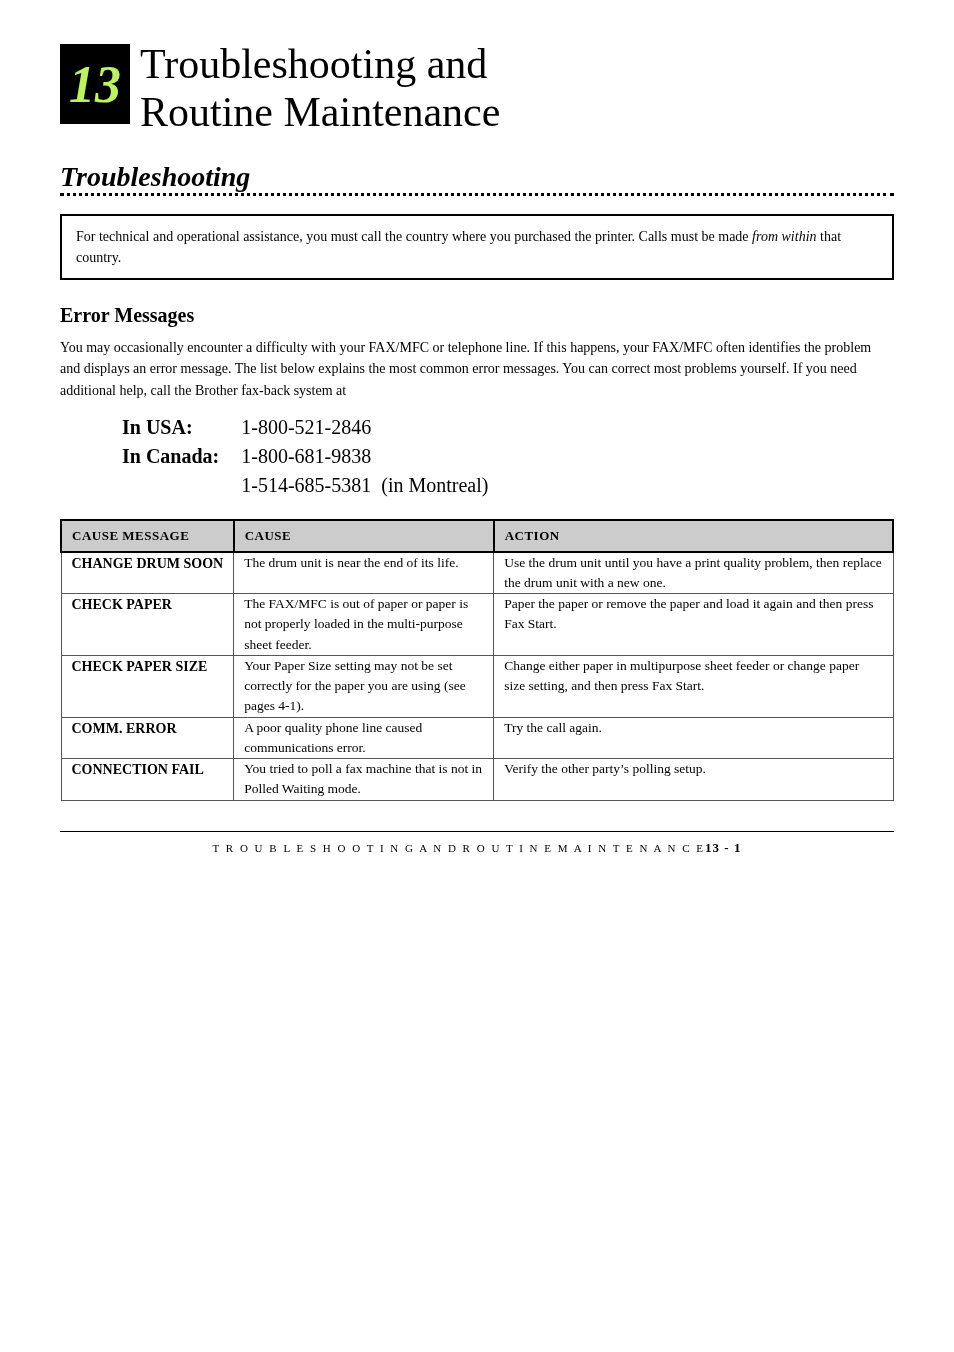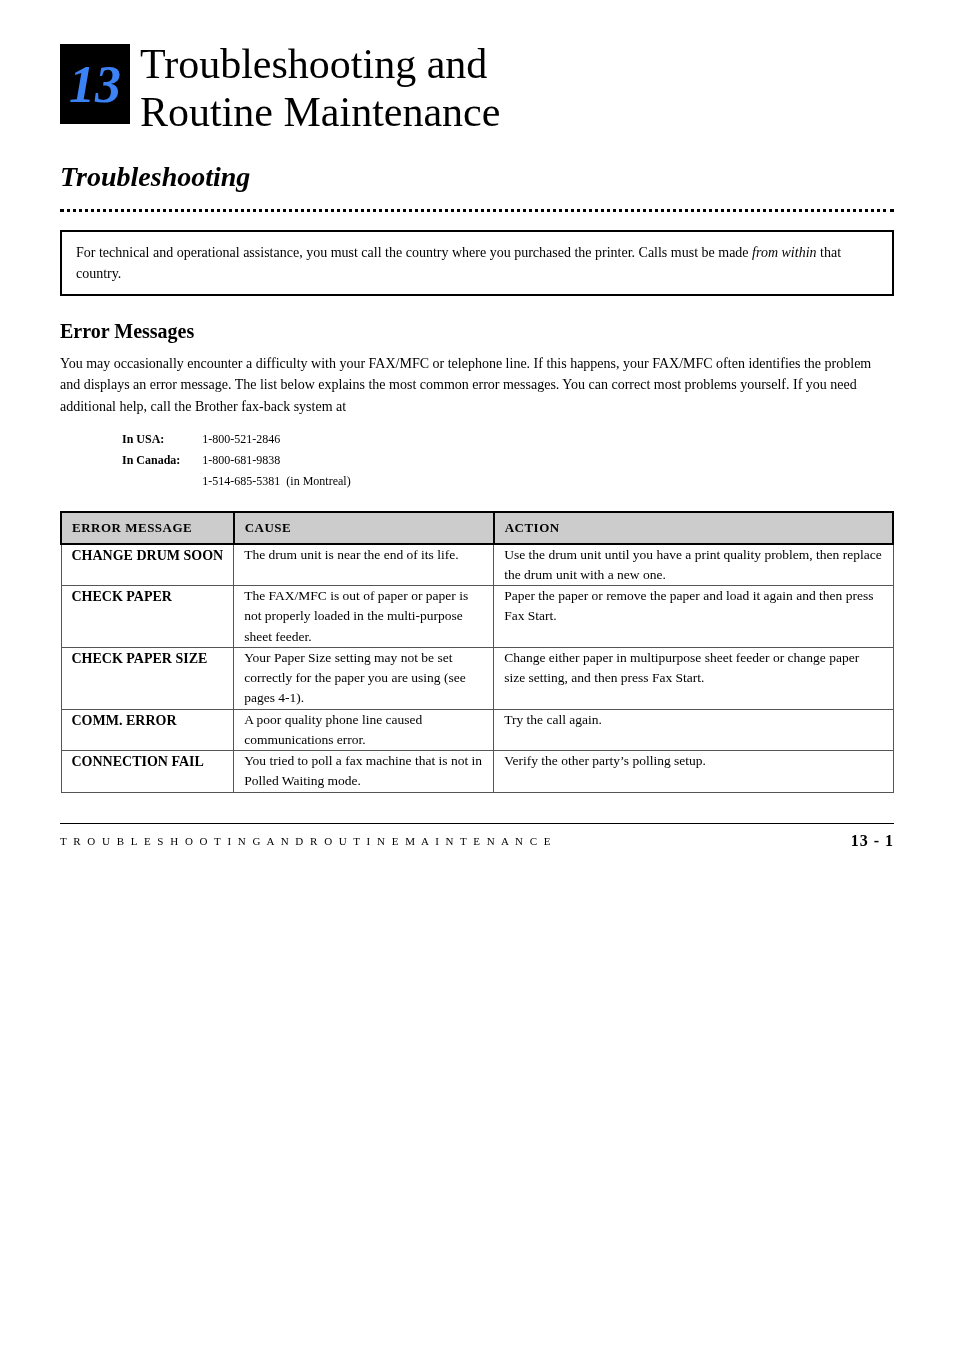--- a/index.html
+++ b/index.html
@@ -12,21 +12,21 @@
       min-height: 1352px;
       padding: 40px 60px 60px 60px;
     }
     .chapter-header {
       display: flex;
       align-items: flex-start;
       margin-bottom: 24px;
     }
     .chapter-number-box {
       background: #000;
-      color: #3b82f6;
+      color: #bef264;
       font-size: 52px;
       font-style: italic;
       font-weight: bold;
       width: 70px;
       height: 80px;
       display: flex;
       align-items: center;
       justify-content: center;
       flex-shrink: 0;
       margin-right: 10px;
@@ -34,21 +34,21 @@
     }
     .chapter-title-text {
       font-size: 42px;
       font-weight: normal;
       line-height: 1.15;
     }
     .section-title {
       font-size: 28px;
       font-style: italic;
       font-weight: bold;
-      margin-bottom: 16px;
+      margin-bottom: 0;
     }
     .dotted-divider {
       border: none;
       border-top: 3px dotted #000;
       margin-bottom: 18px;
     }
     .important-box {
       border: 2px solid #000;
       margin-bottom: 24px;
     }
@@ -75,21 +75,21 @@
       font-size: 14px;
       line-height: 1.55;
       margin-bottom: 10px;
     }
     .contact-table {
       margin-left: 60px;
       margin-bottom: 18px;
     }
     .contact-table tr td {
       padding: 2px 20px 2px 0;
-      font-size: 12px;
+      font-size: 20px;
       vertical-align: top;
     }
     .contact-table td:first-child {
       font-weight: bold;
       white-space: nowrap;
     }
     .error-table {
       width: 100%;
       border-collapse: collapse;
       margin-bottom: 30px;
@@ -120,28 +120,28 @@
     .error-table tr td:nth-child(2) {
       width: 260px;
     }
     .bold { font-weight: normal; }
     .italic { font-style: italic; }
     .footer-bar {
       margin-top: 30px;
       border-top: 1px solid #000;
       padding-top: 8px;
       display: flex;
-      justify-content: space-between;
+      justify-content: center;
       align-items: center;
       font-size: 11px;
       letter-spacing: 2px;
     }
     .footer-page {
       font-weight: bold;
-      font-size: 16px;
+      font-size: 13px;
       letter-spacing: 1px;
     }
   </style>
 </head>
 <body>
 
 <div class="chapter-header">
   <div class="chapter-number-box">13</div>
   <div class="chapter-title-text">
     <span>Troubleshooting and</span><br>
@@ -176,21 +176,21 @@
     <td>
       1-514-685-5381 &nbsp;(<span class="bold">in Montreal</span>)
     </td>
   </tr>
 </tbody>
   </table>
 
 <table class="error-table">
   <thead>
     <tr>
-      <th>ERROR MESSAGE</th>
+      <th>CAUSE MESSAGE</th>
       <th>CAUSE</th>
       <th>ACTION</th>
     </tr>
   </thead>
   <tbody>
 
     <tr>
       <td>CHANGE DRUM SOON</td>
       <td>The drum unit is near the end of its life.</td>
       <td>Use the drum unit until you have a print quality problem, then replace the drum unit with a new one.</td>

